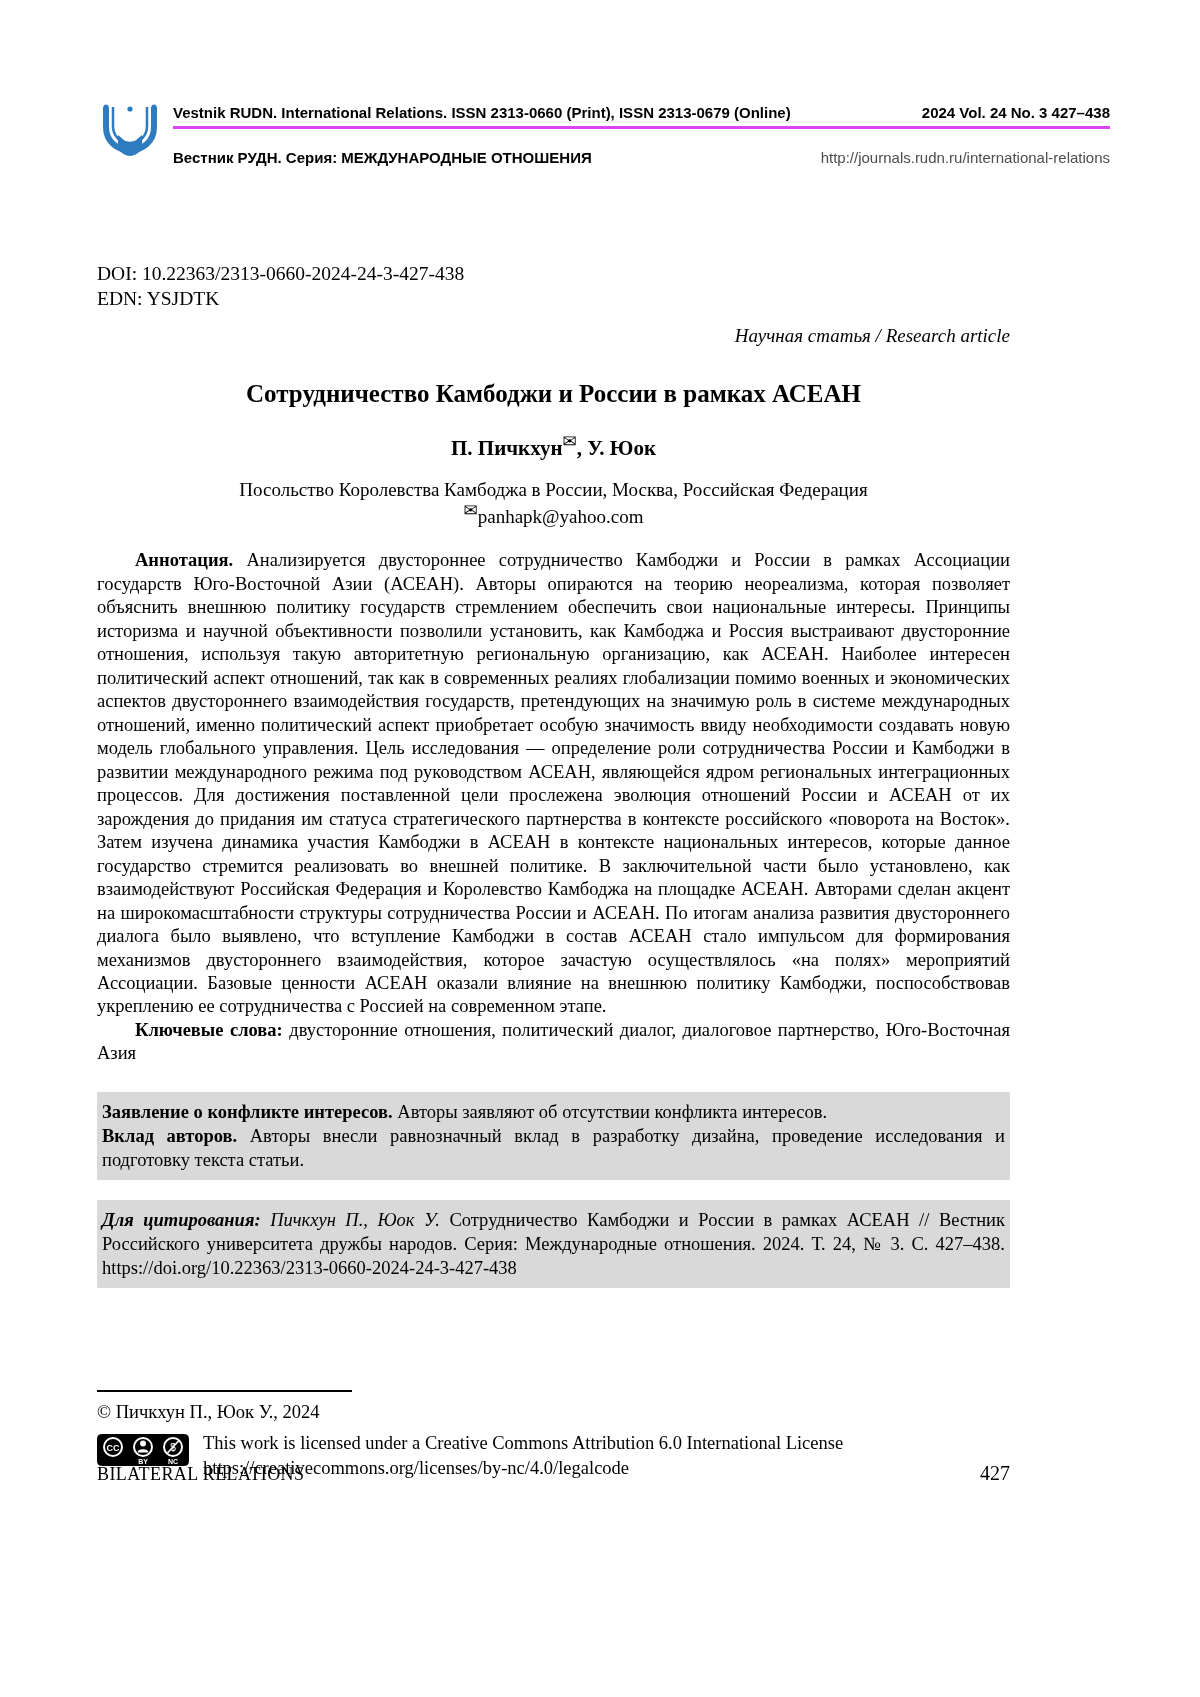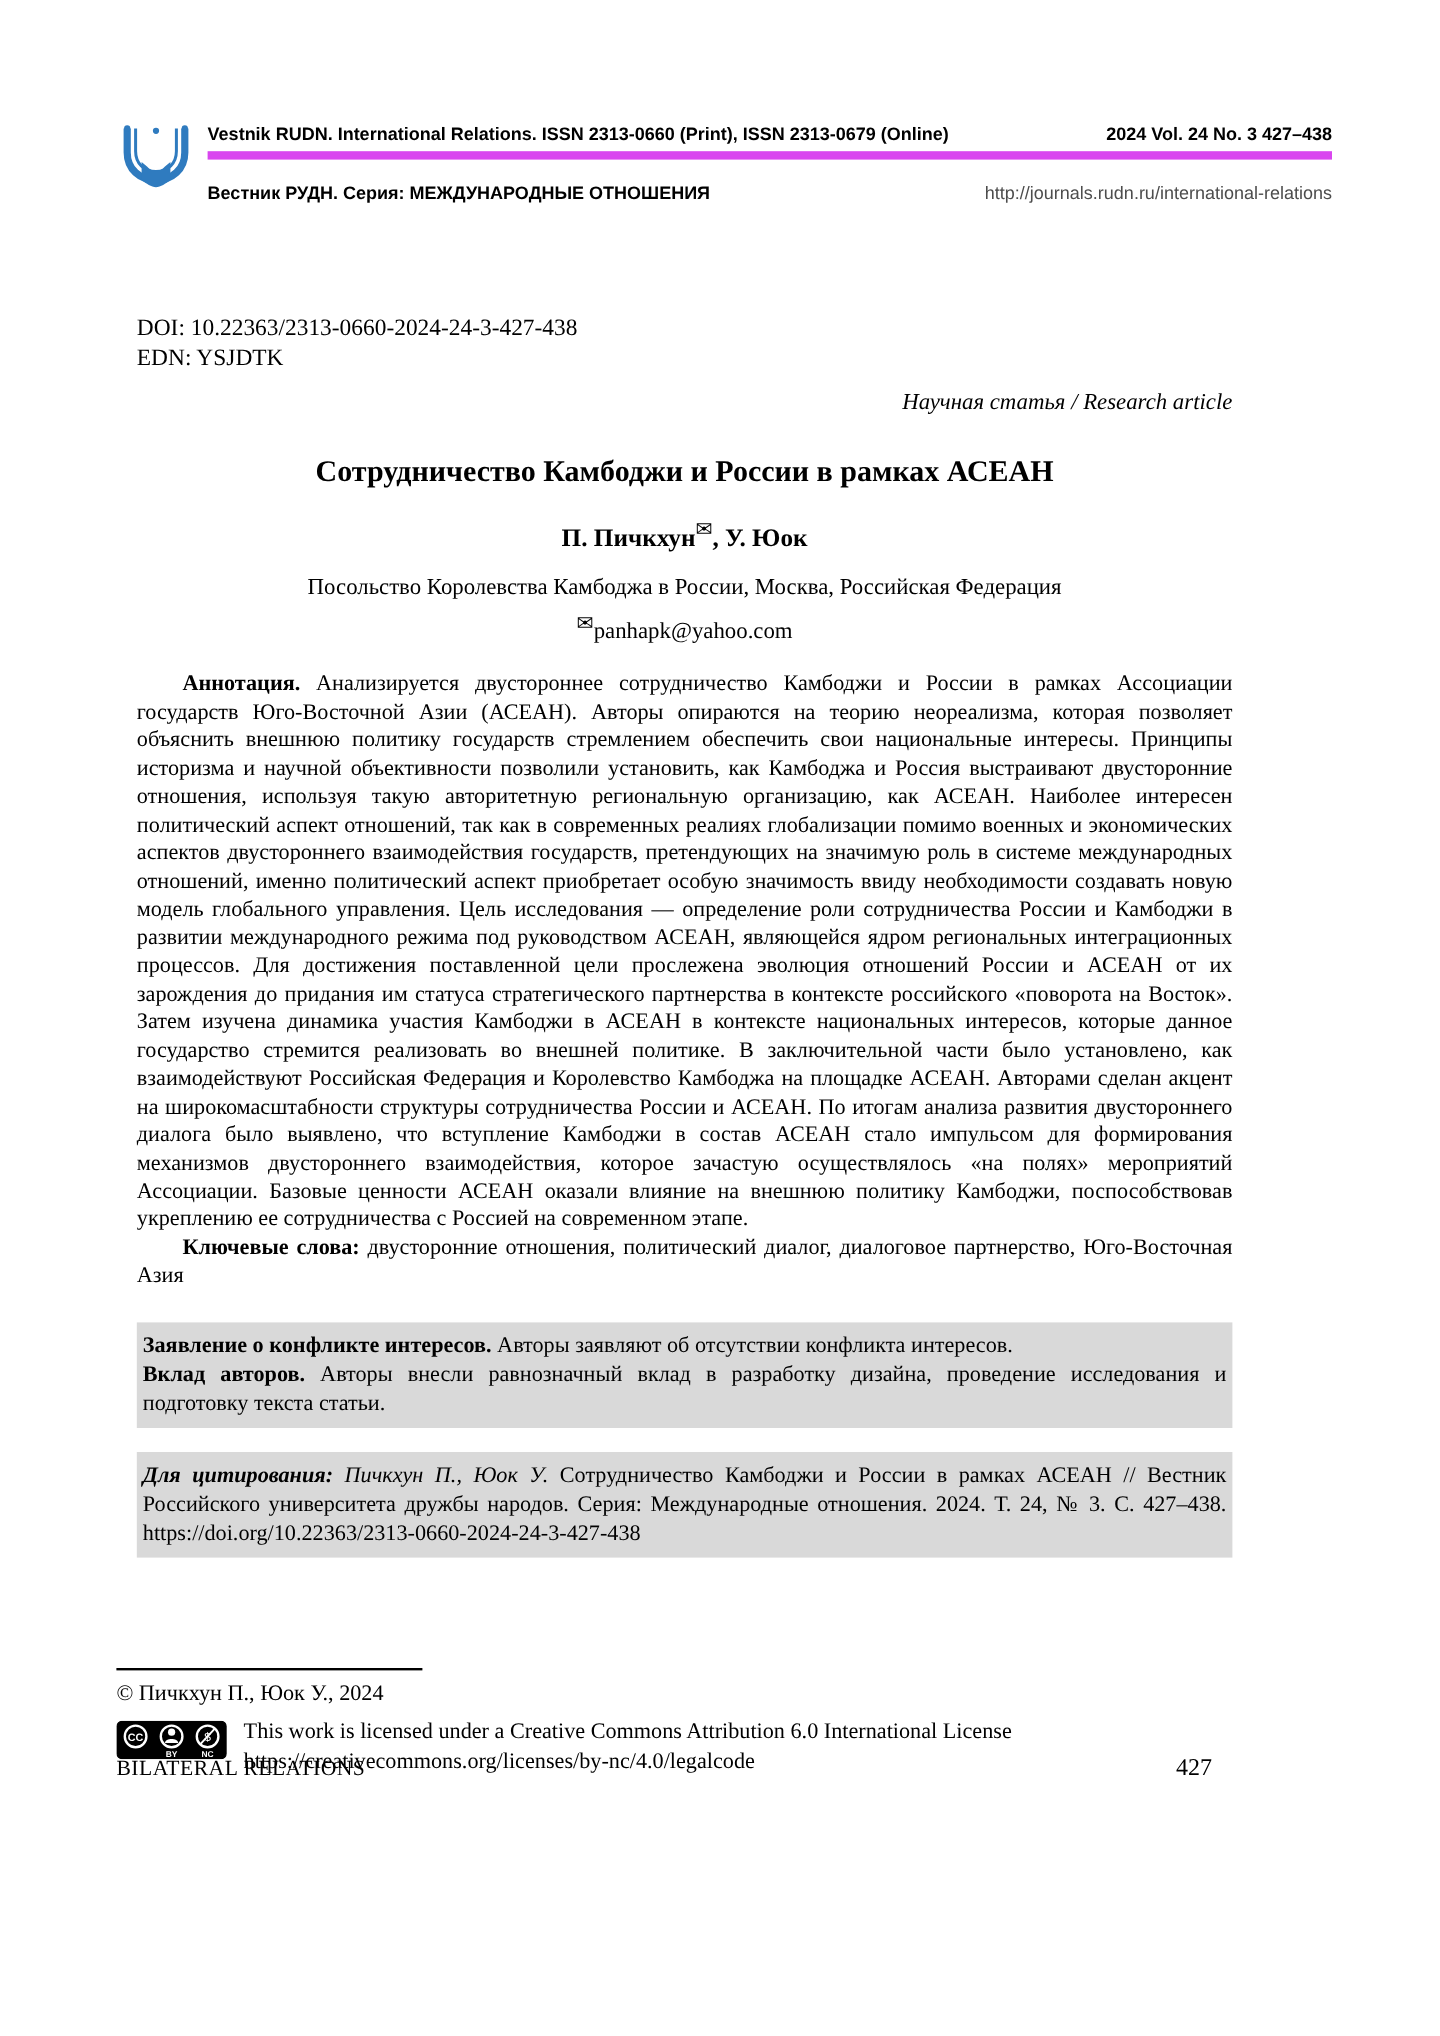--- a/index.html
+++ b/index.html
@@ -4,34 +4,34 @@
 <style>
   html,body{margin:0;padding:0;background:#ffffff;}
   .page{position:relative;width:1200px;height:1697px;background:#fff;overflow:hidden;
         font-family:"Liberation Serif",serif;color:#000;}
 
   
   .header{position:absolute;left:95px;top:104px;width:1015px;display:flex;align-items:flex-start;}
   .logo{width:68px;height:58px;flex:0 0 68px;margin-right:10px;}
   .header-cols{flex:1;}
   .header-row1{display:flex;justify-content:space-between;align-items:flex-end;
-               border-bottom:7px solid #d946ef;padding-bottom:5px;}
+               border-bottom:3px solid #d946ef;padding-bottom:5px;}
   .header-row2{display:flex;justify-content:space-between;align-items:flex-start;padding-top:20px;}
   .h-en,.h-issue,.h-ru{font-family:"Liberation Sans",sans-serif;font-weight:bold;font-size:15px;white-space:nowrap;}
   .h-url{font-family:"Liberation Sans",sans-serif;font-size:15px;color:#4d4d4d;white-space:nowrap;}
 
   
-  .content{position:absolute;left:114px;top:262px;width:913px;font-size:19px;line-height:1.27;}
+  .content{position:absolute;left:97px;top:262px;width:913px;font-size:19px;line-height:1.27;}
   .doi-line,.edn-line{font-size:19.5px;}
   .article-type{text-align:right;font-style:italic;margin-top:12px;}
   .title{text-align:center;font-weight:bold;font-size:25px;margin-top:30px;}
   .authors{text-align:center;font-weight:bold;font-size:21px;margin-top:26px;}
   .envelope{font-weight:normal;font-size:17px;vertical-align:super;line-height:0;}
   .affiliation{text-align:center;margin-top:16px;}
-  .email-line{text-align:center;margin-top:13px;}
+  .email-line{text-align:center;margin-top:3px;}
   .abstract{margin-top:20px;text-align:justify;font-size:18.5px;line-height:1.27;}
   .indent{text-indent:38px;}
   .bold{font-weight:bold;}
   .italic{font-style:italic;}
   .keywords{text-align:justify;font-size:18.5px;line-height:1.27;}
 
   .graybox{background:#d9d9d9;padding:8px 5px;margin-top:26px;text-align:justify;
            font-size:18.5px;line-height:1.3;}
   .graybox + .graybox{margin-top:20px;}
 

